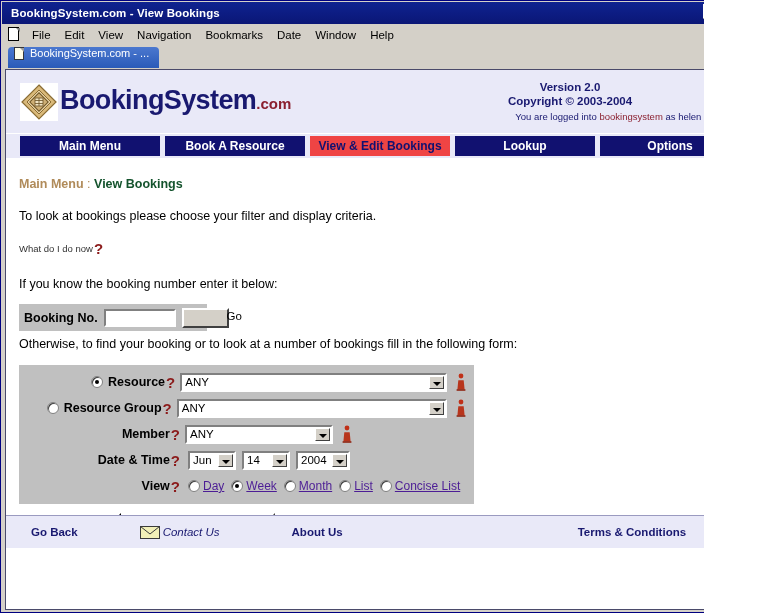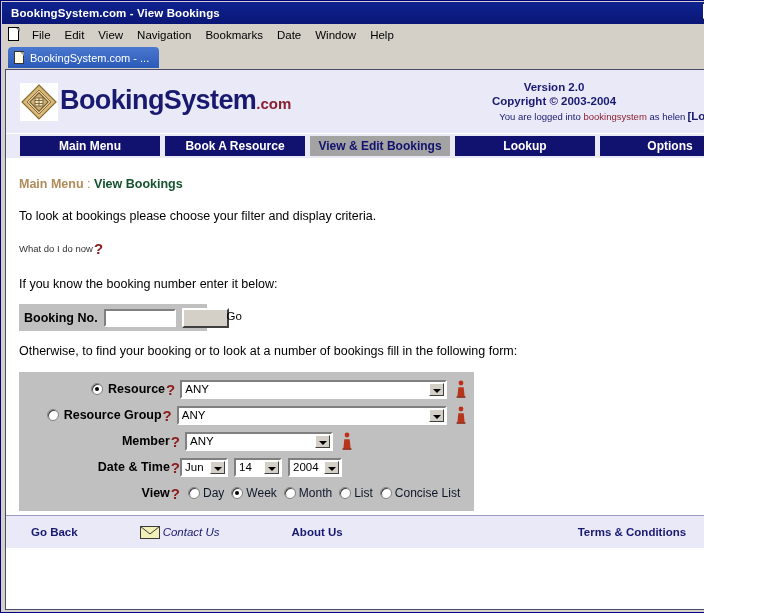--- a/index.html
+++ b/index.html
@@ -137,21 +137,21 @@
   .doc-tab {
     position: absolute;
     left: 6px; top: 2px;
     height: 21px;
     padding: 0 10px 0 6px;
     background: #2255bb;
     background: linear-gradient(to bottom,#4b78cf 0%, #2a5ab8 100%);
     border-top-left-radius: 4px;
     border-top-right-radius: 4px;
     display: flex;
-    align-items: center;
+    align-items: flex-start;
     box-sizing: border-box;
   }
   .doc-tab .tab-icon {
     width: 11px; height: 13px;
     position: relative;
     margin-right: 5px;
     flex: none;
   }
   .doc-tab .tab-icon .p {
     position: absolute; left:0; top:0;
@@ -214,21 +214,21 @@
     white-space: nowrap;
   }
   .logo-text .dotcom {
     font-size: 15px;
     color: #8b2030;
     font-weight: bold;
     letter-spacing: 0;
   }
   .hdr-right {
     position: absolute;
-    right: 20px; top: 10px;
+    right: 4px; top: 10px;
     width: 360px;
     text-align: center;
   }
   .hdr-version {
     font-size: 11.5px;
     font-weight: bold;
     color: #191970;
     line-height: 14px;
   }
   .hdr-copy {
@@ -272,21 +272,21 @@
     font-size: 12px;
     font-weight: bold;
     display: flex;
     align-items: center;
     justify-content: center;
     white-space: nowrap;
     box-sizing: border-box;
     cursor: pointer;
   }
   .nav-tab.active {
-    background: #a3a3a3;
+    background: #ef4444;
     color: #111170;
   }
 
   
   .content {
     position: relative;
     padding: 0 13px;
     background: #ffffff;
     height: 388px;
     box-sizing: border-box;
@@ -368,21 +368,21 @@
     text-align: center;
   }
   .go-btn {
     width: 32px; height: 20px;
     margin-left: 6px;
     padding-left: 43px;
   }
   .otherwise {
     font-size: 12.5px;
     color: #000;
-    margin-top: 13px;
+    margin-top: 6px;
   }
 
   
   .filter-panel {
     margin-top: 14px;
     width: 455px;
     background: #c0c0c0;
     padding: 4px 6px 5px 6px;
     box-sizing: border-box;
   }
@@ -470,21 +470,22 @@
   }
   .date-sel {
     width: 48px;
     margin-right: 6px;
   }
   .date-sel.yr { width: 54px; }
   .radio-group {
     display: flex;
     align-items: center;
     font-size: 12px;
-    color: #0f172a;
+    color: #4c1d95;
+    text-decoration: underline;
   }
   .radio-opt {
     display: flex;
     align-items: center;
     margin-right: 7px;
     white-space: nowrap;
     cursor: pointer;
   }
   .radio-opt .radio95 { margin-right: 3px; }
 
@@ -705,21 +706,21 @@
                 <rect x="2.6" y="16.2" width="8.8" height="1.6" fill="#8f2512"></rect>
               </svg>
             </span>
           </div>
 
           <div class="frow">
             <div class="label-col">
               <span class="flabel">Date &amp; Time</span>
               <span class="qm-inline">?</span>
             </div>
-            <div style="display:flex;align-items:center;margin-left:0;">
+            <div style="display:flex;align-items:center;margin-left:8px;">
               <div class="sel95 date-sel">
                 <span>Jun</span>
                 <span class="arrow"></span>
               </div>
               <div class="sel95 date-sel">
                 <span>14</span>
                 <span class="arrow"></span>
               </div>
               <div class="sel95 date-sel yr">
                 <span>2004</span>

